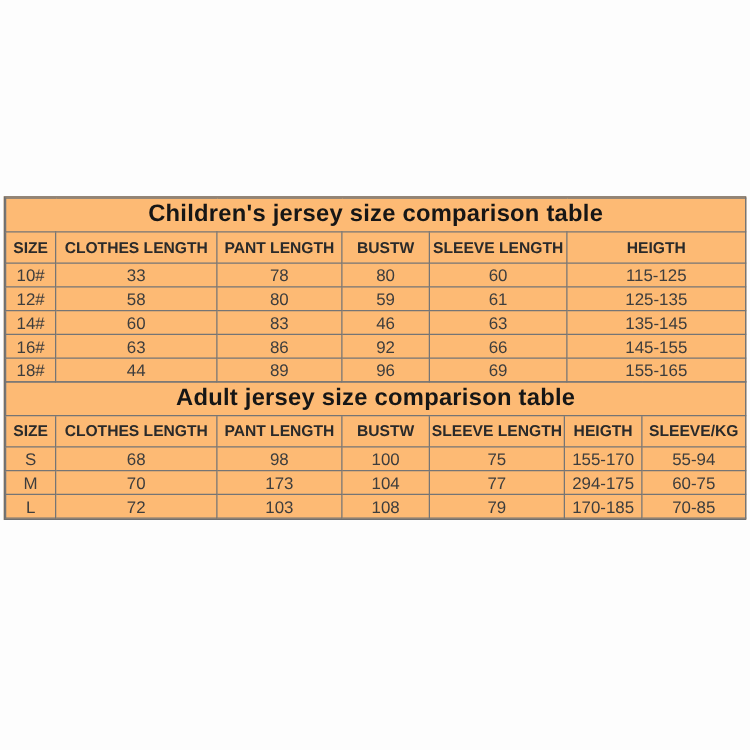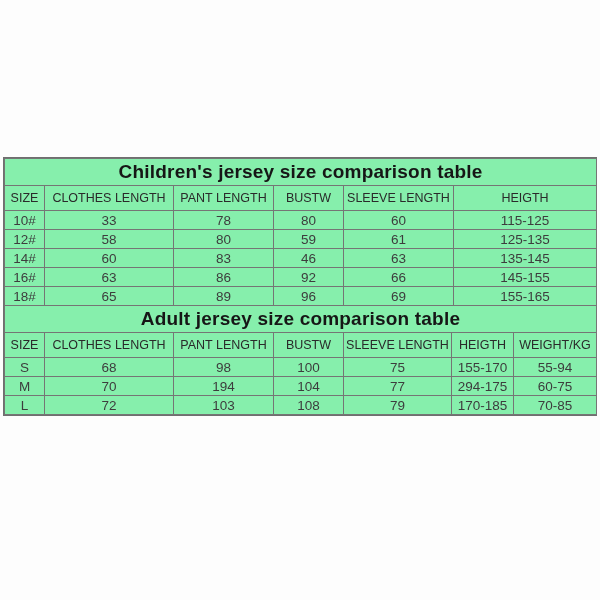--- a/index.html
+++ b/index.html
@@ -14,21 +14,21 @@
     height: 600px;
     background: #fdfdfd;
     overflow: hidden;
   }
   .chart-wrap {
     position: absolute;
     left: 3px;
     top: 157px;
     width: 594px;
     border: 1px solid #6f6f6f;
-    background: #86efac;
+    background: #fdba74;
   }
   table.size-table {
     border-collapse: collapse;
     table-layout: fixed;
     width: 592px;
   }
   table.size-table + table.size-table {
     margin-top: -1px; 
   }
   table.size-table td {
@@ -40,21 +40,21 @@
   }
   td.title-cell {
     font-size: 19px;
     font-weight: bold;
     color: #161616;
     height: 27px;
     letter-spacing: 0.2px;
   }
   td.header-cell {
     font-size: 12.5px;
-    font-weight: normal;
+    font-weight: bold;
     color: #2a2a2a;
     height: 25px;
   }
   td.size-cell, td.data-cell {
     font-size: 13.5px;
     color: #3d3d3d;
     height: 19px;
   }
 </style>
 </head>
@@ -110,21 +110,21 @@
           <tr>
             <td class="size-cell">16#</td>
             <td class="data-cell">63</td>
             <td class="data-cell">86</td>
             <td class="data-cell">92</td>
             <td class="data-cell">66</td>
             <td class="data-cell">145-155</td>
           </tr>
           <tr>
             <td class="size-cell">18#</td>
-            <td class="data-cell">65</td>
+            <td class="data-cell">44</td>
             <td class="data-cell">89</td>
             <td class="data-cell">96</td>
             <td class="data-cell">69</td>
             <td class="data-cell">155-165</td>
           </tr>
         </tbody>
       </table>
     <table class="size-table">
         <colgroup>
           <col style="width: 40px;">
@@ -139,35 +139,35 @@
           <tr>
             <td colspan="7" class="title-cell">Adult jersey size comparison table</td>
           </tr>
           <tr>
             <td class="header-cell">SIZE</td>
             <td class="header-cell">CLOTHES LENGTH</td>
             <td class="header-cell">PANT LENGTH</td>
             <td class="header-cell">BUSTW</td>
             <td class="header-cell">SLEEVE LENGTH</td>
             <td class="header-cell">HEIGTH</td>
-            <td class="header-cell">WEIGHT/KG</td>
+            <td class="header-cell">SLEEVE/KG</td>
           </tr>
           <tr>
             <td class="size-cell">S</td>
             <td class="data-cell">68</td>
             <td class="data-cell">98</td>
             <td class="data-cell">100</td>
             <td class="data-cell">75</td>
             <td class="data-cell">155-170</td>
             <td class="data-cell">55-94</td>
           </tr>
           <tr>
             <td class="size-cell">M</td>
             <td class="data-cell">70</td>
-            <td class="data-cell">194</td>
+            <td class="data-cell">173</td>
             <td class="data-cell">104</td>
             <td class="data-cell">77</td>
             <td class="data-cell">294-175</td>
             <td class="data-cell">60-75</td>
           </tr>
           <tr>
             <td class="size-cell">L</td>
             <td class="data-cell">72</td>
             <td class="data-cell">103</td>
             <td class="data-cell">108</td>

